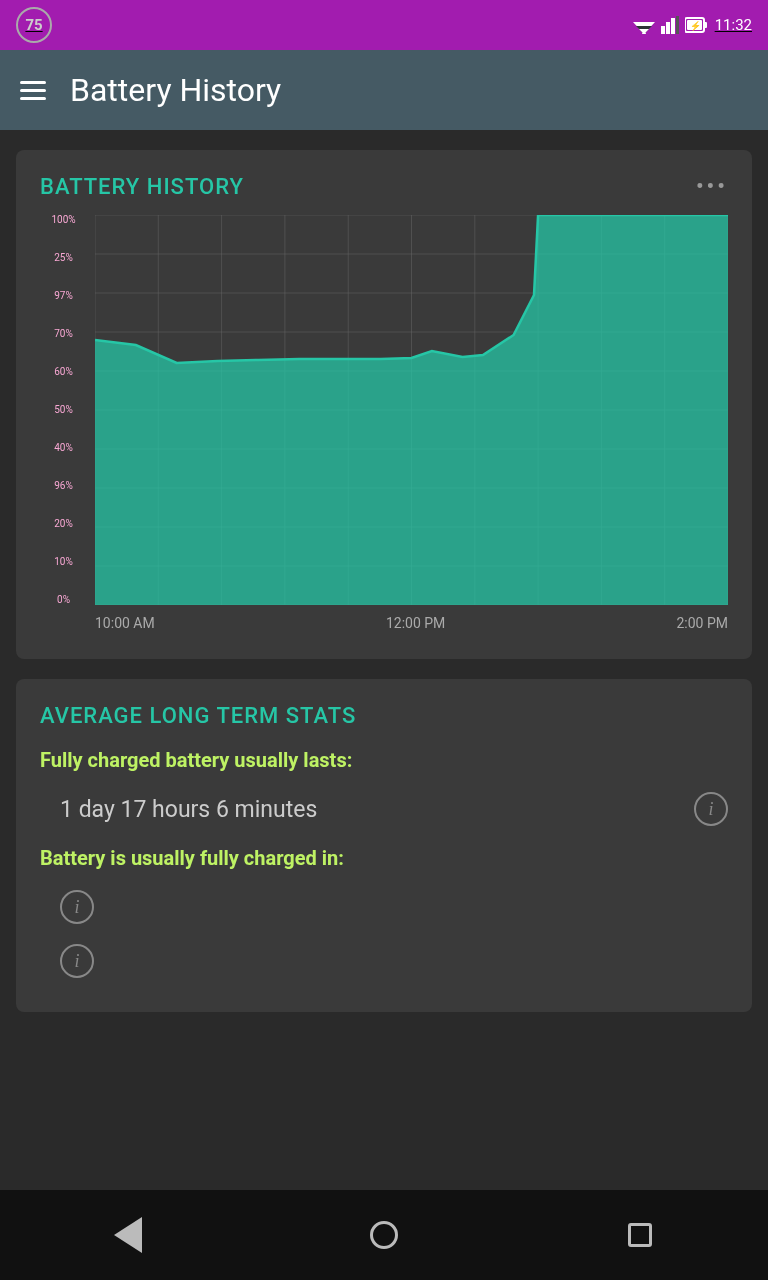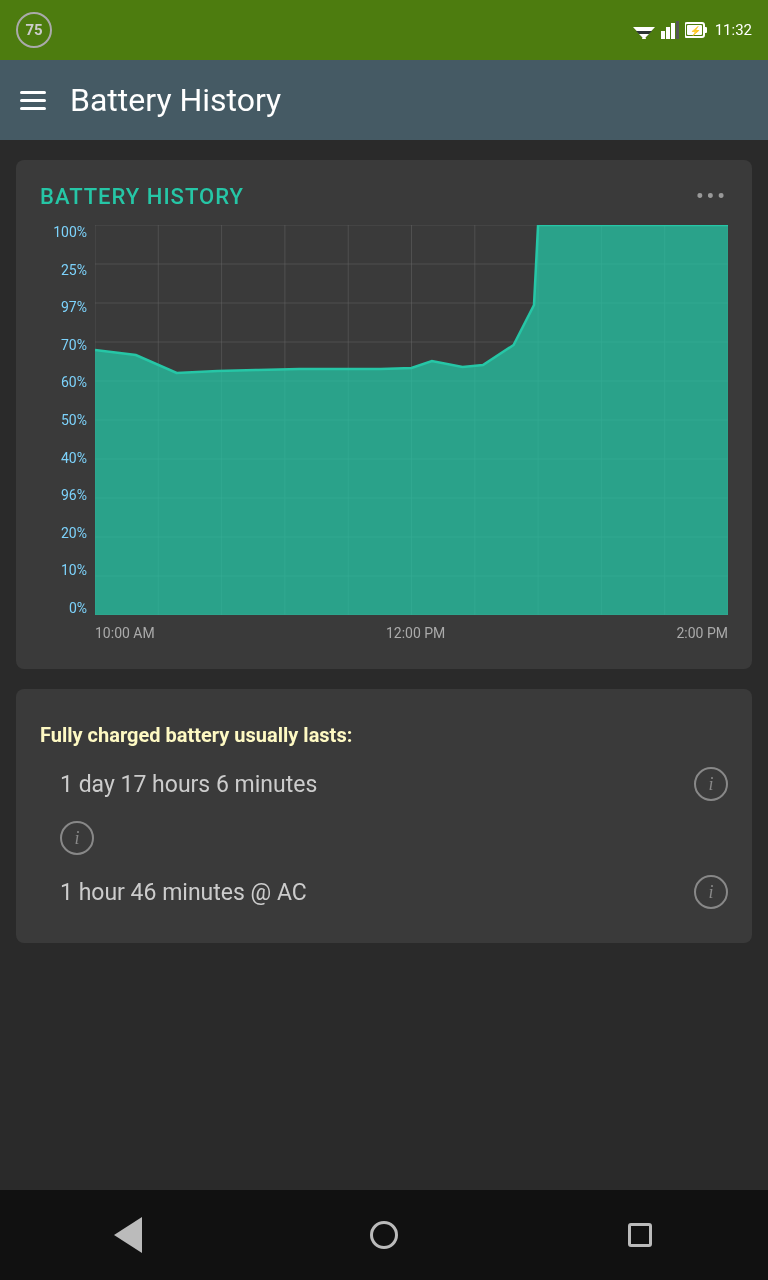--- a/index.html
+++ b/index.html
@@ -8,27 +8,28 @@
       height: 1280px;
       background: #1a1a1a;
       font-family: 'Roboto', Arial, sans-serif;
       overflow: hidden;
       display: flex;
       flex-direction: column;
     }
 
     
     .status-bar {
-      background: #4d7c0f;
-      height: 60px;
+      background: #a21caf;
+      height: 50px;
       display: flex;
       align-items: center;
       justify-content: space-between;
       padding: 0 16px;
       flex-shrink: 0;
+      text-decoration: underline;
     }
     .status-left {
       display: flex;
       align-items: center;
     }
     .status-circle {
       width: 36px;
       height: 36px;
       border-radius: 50%;
       border: 2px solid #aaa;
@@ -129,23 +130,23 @@
     }
     .y-axis {
       display: flex;
       flex-direction: column-reverse;
       justify-content: space-between;
       padding-bottom: 30px;
       width: 55px;
       flex-shrink: 0;
     }
     .y-label {
-      color: #7dd3fc;
-      font-size: 14px;
-      text-align: right;
+      color: #f9a8d4;
+      font-size: 10px;
+      text-align: center;
       padding-right: 8px;
       line-height: 1;
     }
     .chart-area {
       flex: 1;
       position: relative;
       height: 420px;
     }
     .chart-svg {
       width: 100%;
@@ -166,21 +167,21 @@
     
     .stats-section-title {
       color: #26c6a6;
       font-size: 22px;
       font-weight: 500;
       letter-spacing: 1px;
       text-transform: uppercase;
       margin-bottom: 20px;
     }
     .stat-group-label {
-      color: #fef9c3;
+      color: #bef264;
       font-size: 20px;
       font-weight: bold;
       margin-bottom: 10px;
       margin-top: 10px;
     }
     .stat-row {
       display: flex;
       align-items: center;
       justify-content: space-between;
       padding: 10px 0 10px 20px;
@@ -348,32 +349,33 @@
             <span class="x-label">10:00 AM</span>
             <span class="x-label">12:00 PM</span>
             <span class="x-label">2:00 PM</span>
           </div>
         </div>
       </div>
     </div>
   </div>
 
   <div class="card">
+    <div class="stats-section-title">AVERAGE LONG TERM STATS</div>
 
     <div class="stat-group-label">Fully charged battery usually lasts:</div>
     <div class="stat-row">
       <span class="stat-value">1 day 17 hours 6 minutes</span>
       <div class="info-icon">i</div>
     </div>
 
+    <div class="stat-group-label">Battery is usually fully charged in:</div>
     <div class="stat-row">
       <div class="info-icon">i</div>
     </div>
     <div class="stat-row">
-      <span class="stat-value">1 hour 46 minutes @ AC</span>
       <div class="info-icon">i</div>
     </div>
   </div>
 
 </div>
 
 <div class="bottom-nav">
   <div class="nav-btn">
     <div class="nav-back"></div>
   </div>

